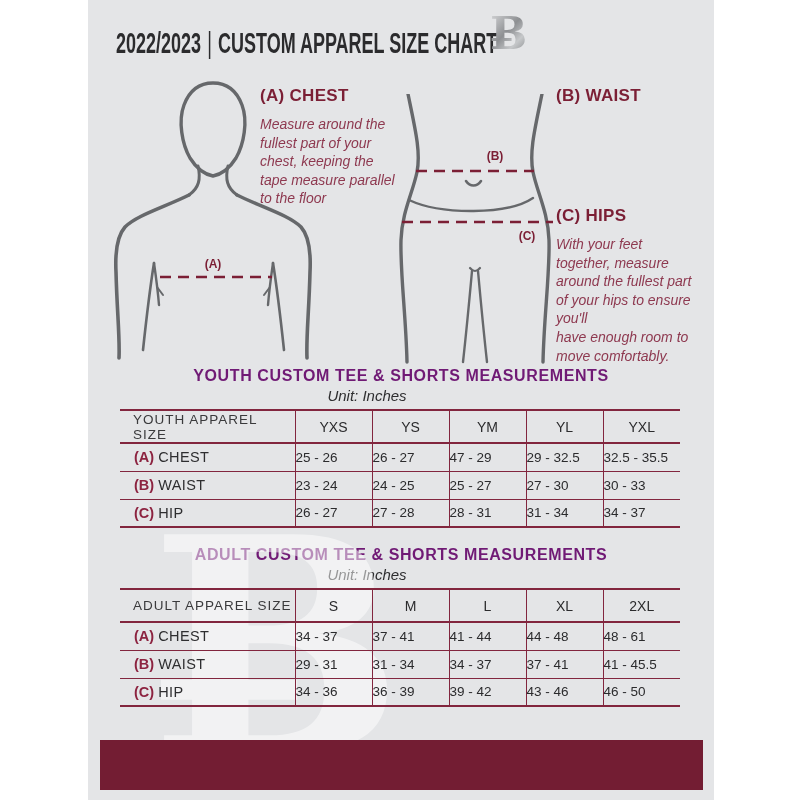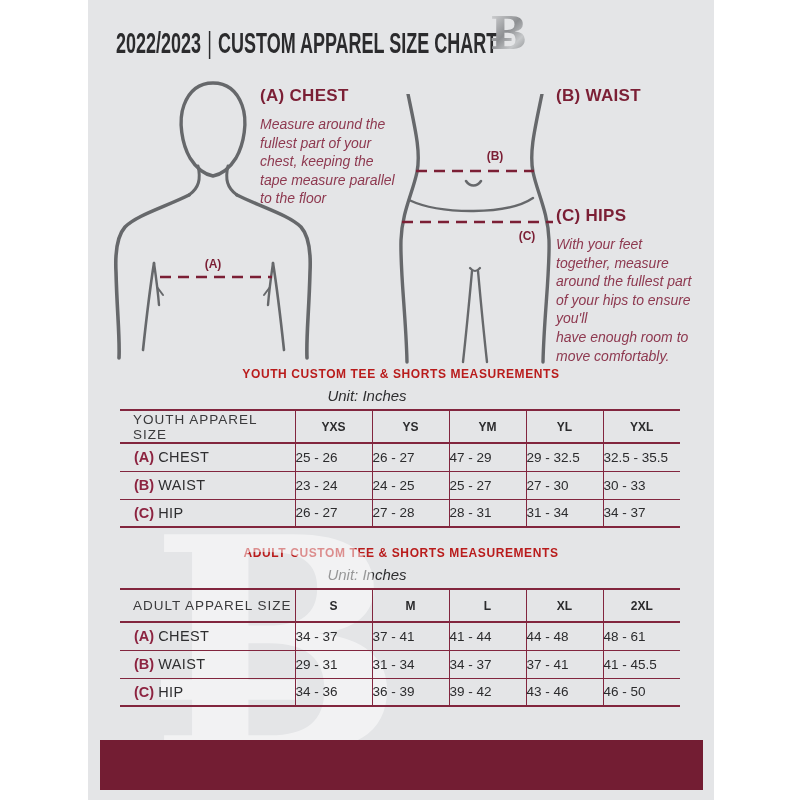--- a/index.html
+++ b/index.html
@@ -33,32 +33,32 @@
 
   
   .instr{position:absolute;width:166px;}
   .instr h3{font-size:17px;font-weight:bold;color:var(--maroon-head);letter-spacing:0.3px;}
   .instr p{margin-top:9px;font-size:14px;font-style:italic;line-height:1.33;color:var(--maroon-body);white-space:pre-line;}
   .instr-chest{left:172px;top:86px;}
   .instr-waist{left:468px;top:86px;}
   .instr-hips{left:468px;top:206px;}
 
   
-  .sec-title{position:absolute;left:0;width:626px;text-align:center;font-weight:bold;font-size:12px;
-    letter-spacing:0.6px;color:#b91c1c;}
+  .sec-title{position:absolute;left:0;width:626px;text-align:center;font-weight:bold;font-size:16px;
+    letter-spacing:0.6px;color:#701a75;}
   .sec-unit{position:absolute;left:0;width:558px;text-align:center;font-style:italic;font-size:15px;color:#2e2e30;}
   .t-youth-title{top:367px;} .t-youth-unit{top:387px;}
   .t-adult-title{top:546px;} .t-adult-unit{top:566px;}
 
   
   .sz-table{position:absolute;left:32px;width:560px;border-collapse:collapse;table-layout:fixed;z-index:2;}
   .tbl-youth{top:409px;} .tbl-adult{top:588px;}
   .sz-table{border-top:2px solid var(--maroon-border);border-bottom:2px solid var(--maroon-border);}
   .sz-table th,.sz-table td{background:transparent;vertical-align:middle;}
-  .sz-table thead th{height:33px;font-size:12px;font-weight:bold;color:#2b2b2d;text-align:center;
+  .sz-table thead th{height:33px;font-size:14px;font-weight:normal;color:#2b2b2d;text-align:center;
     border-bottom:2px solid var(--maroon-border);}
   .sz-table thead th.first{font-weight:normal;font-size:13.5px;letter-spacing:1px;color:var(--ink-soft);
     text-align:left;padding-left:13px;}
   .sz-table tbody td{height:28px;font-size:13.5px;color:#2b2b2d;text-align:left;}
   .sz-table tbody tr + tr td{border-top:1px solid var(--maroon-border);}
   .sz-table th:not(.first),.sz-table td:not(.first){border-left:1.4px solid var(--maroon-border);}
   .sz-table td.first{text-align:left;padding-left:14px;font-size:14.5px;}
   .sz-table td.first .pfx{font-weight:bold;color:#8c2340;margin-right:4px;}
   .sz-table td.first .lbl{color:#2e2e30;letter-spacing:0.4px;}
 

